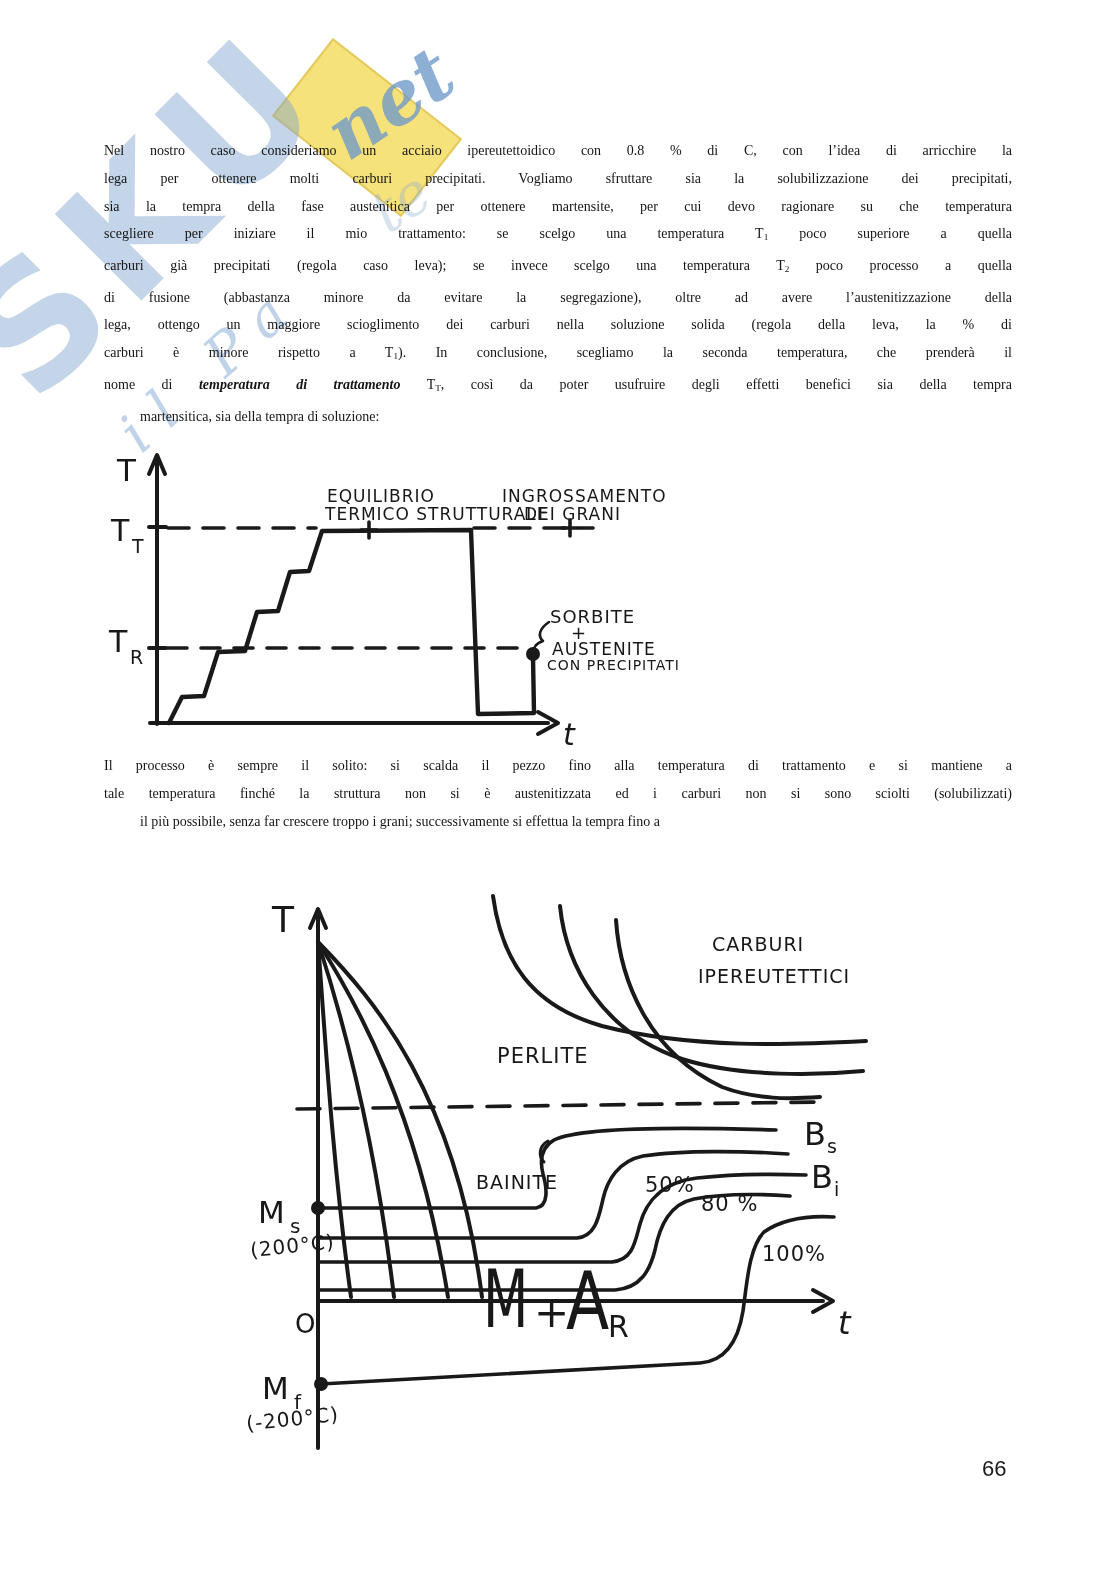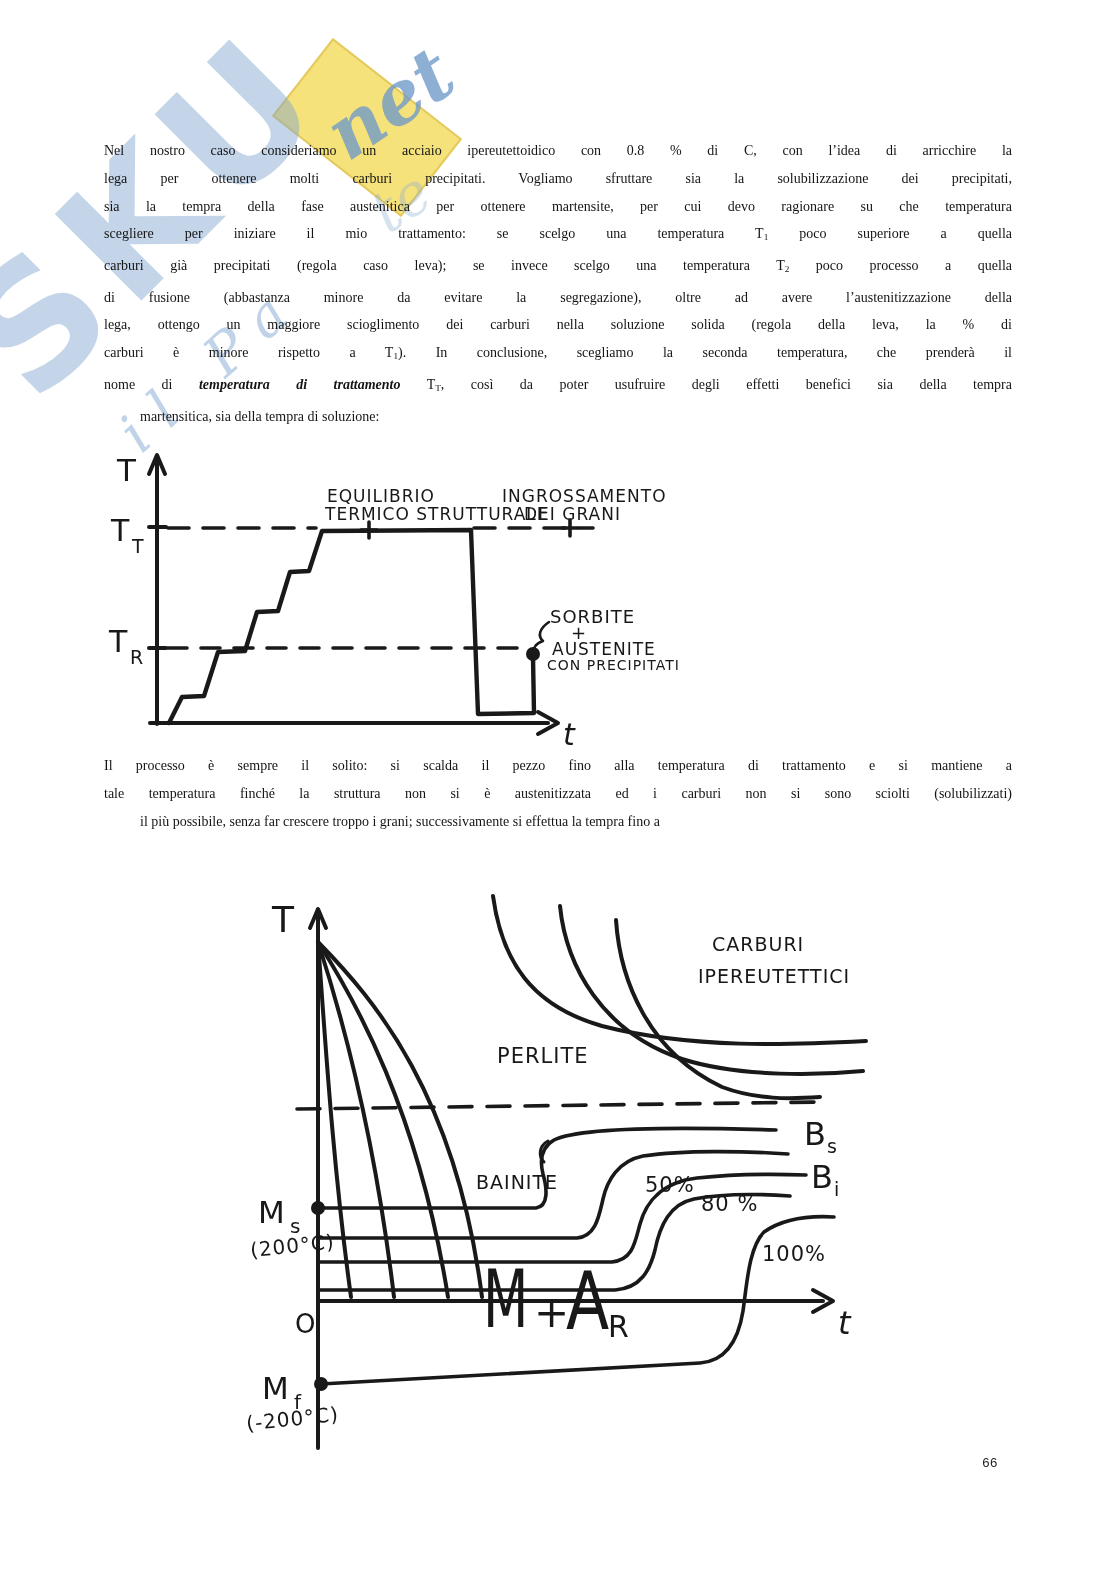--- a/index.html
+++ b/index.html
@@ -30,21 +30,21 @@
   #para1{top:137px;}
   #para2{top:752px;}
   
   svg{position:absolute;z-index:1;overflow:visible;}
   #diagram1{left:90px;top:440px;}
   #diagram2{left:235px;top:878px;}
   .hw{font-family:"DejaVu Sans",sans-serif;fill:#181818;letter-spacing:1px;}
   .ink{stroke:#191919;fill:none;stroke-linecap:round;stroke-linejoin:round;}
   
   .pagenum{position:absolute;left:982px;top:1456px;z-index:2;
-           font-family:Liberation Mono, monospace;font-size:13px;color:#1c1c1c;}
+           font-family:Liberation Sans, sans-serif;font-size:22px;color:#1c1c1c;}
 </style>
 </head>
 <body>
 
 <div class="page">
 
   <div class="wm">
     <div class="wm-note"></div>
     <div class="wm-net">net</div>
     <div class="wm-net2">te</div>

